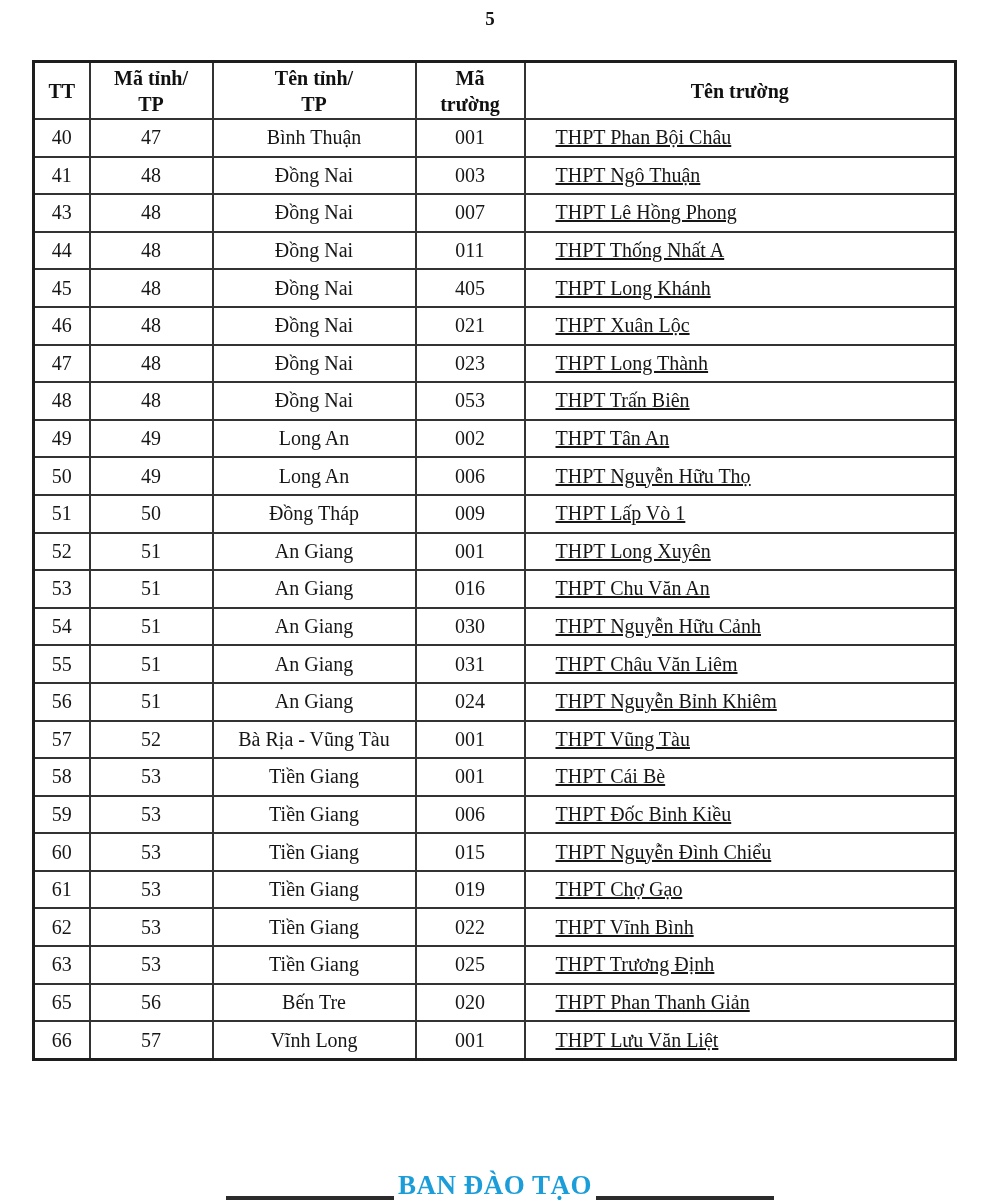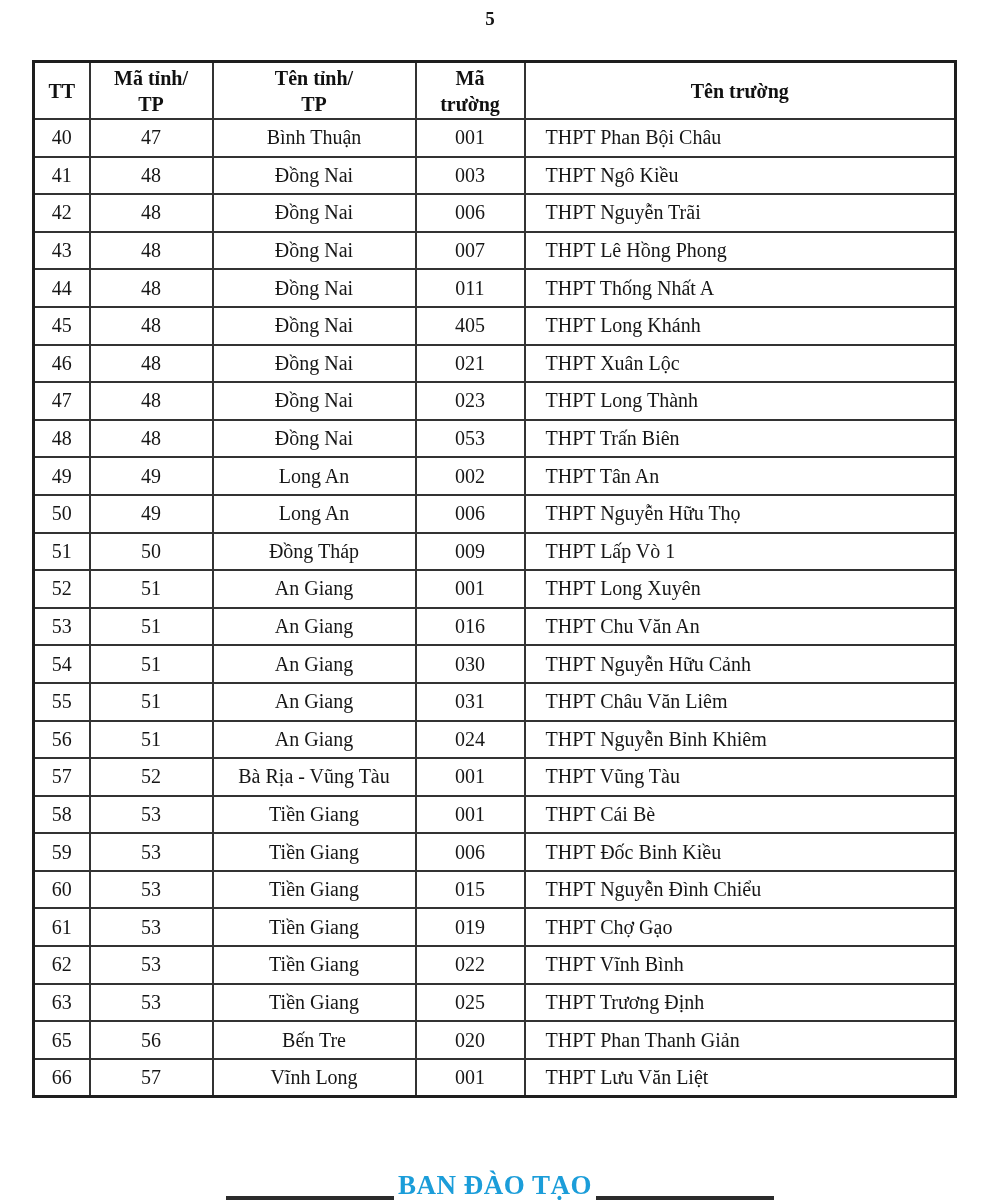--- a/index.html
+++ b/index.html
@@ -52,21 +52,22 @@
   .school-table td {
     height: 35.6px;
     font-size: 20px;
     font-weight: normal;
     text-align: center;
     vertical-align: middle;
     color: #161616;
   }
   .school-table td.col-school-name {
     text-align: left;
-    padding-left: 20px;
+    padding-left: 30px;
+    text-decoration: underline;
   }
   .footer {
     position: absolute;
     top: 1167px;
     left: 0;
     width: 100%;
     display: flex;
     justify-content: center;
     align-items: flex-end;
   }
@@ -126,28 +127,21 @@
         <td>47</td>
         <td>Bình Thuận</td>
         <td>001</td>
         <td class="col-school-name">THPT Phan Bội Châu</td>
       </tr>
       <tr>
         <td>41</td>
         <td>48</td>
         <td>Đồng Nai</td>
         <td>003</td>
-        <td class="col-school-name">THPT Ngô Kiều</td>
-      </tr>
-      <tr>
-        <td>42</td>
-        <td>48</td>
-        <td>Đồng Nai</td>
-        <td>006</td>
-        <td class="col-school-name">THPT Nguyễn Trãi</td>
+        <td class="col-school-name">THPT Ngô Thuận</td>
       </tr>
       <tr>
         <td>43</td>
         <td>48</td>
         <td>Đồng Nai</td>
         <td>007</td>
         <td class="col-school-name">THPT Lê Hồng Phong</td>
       </tr>
       <tr>
         <td>44</td>

